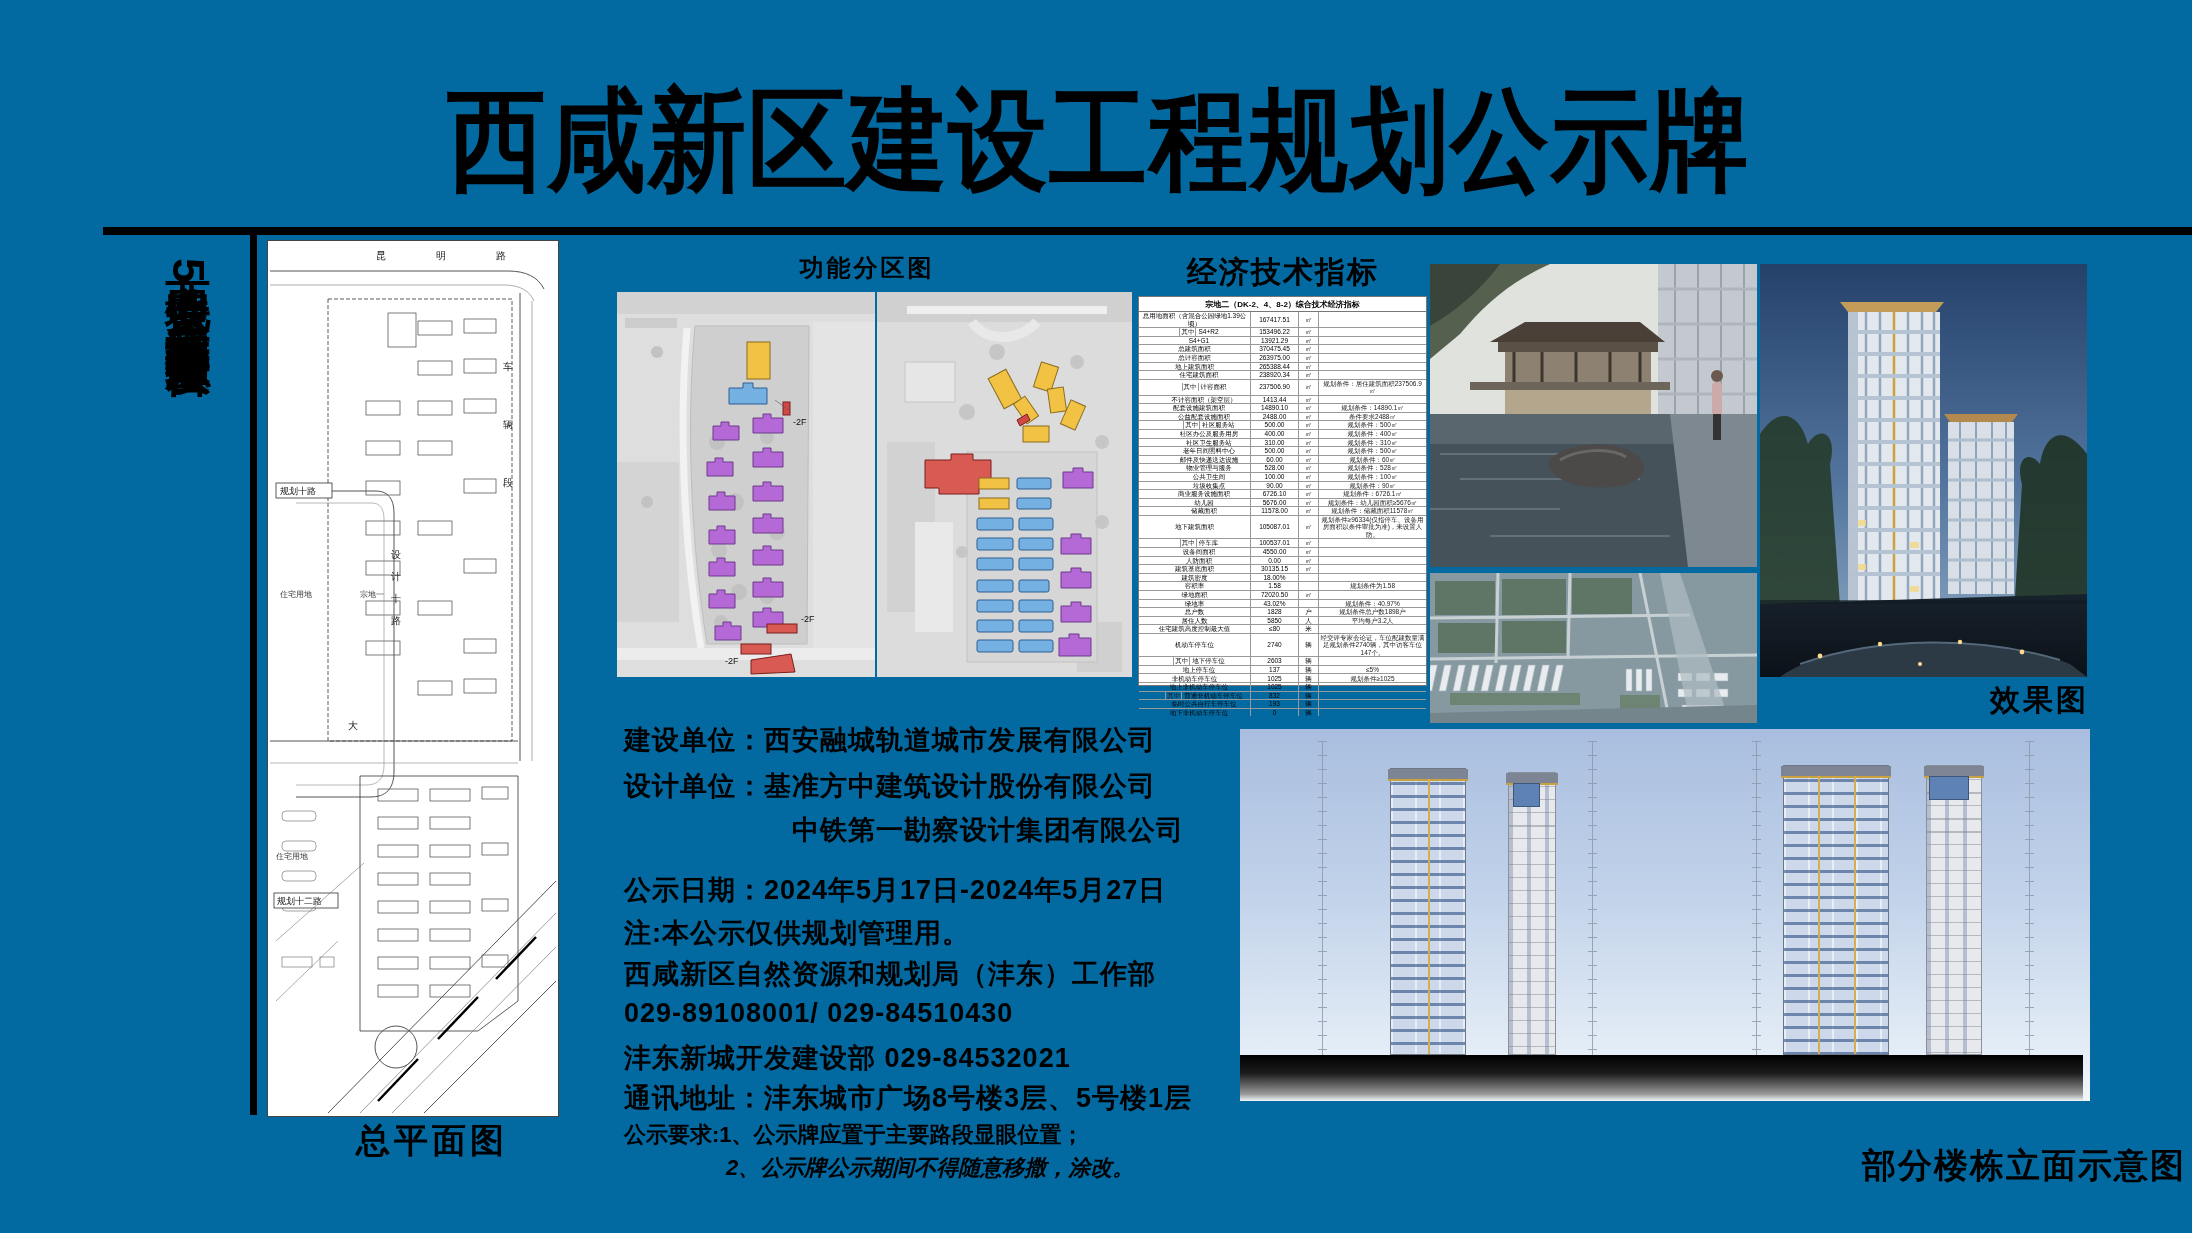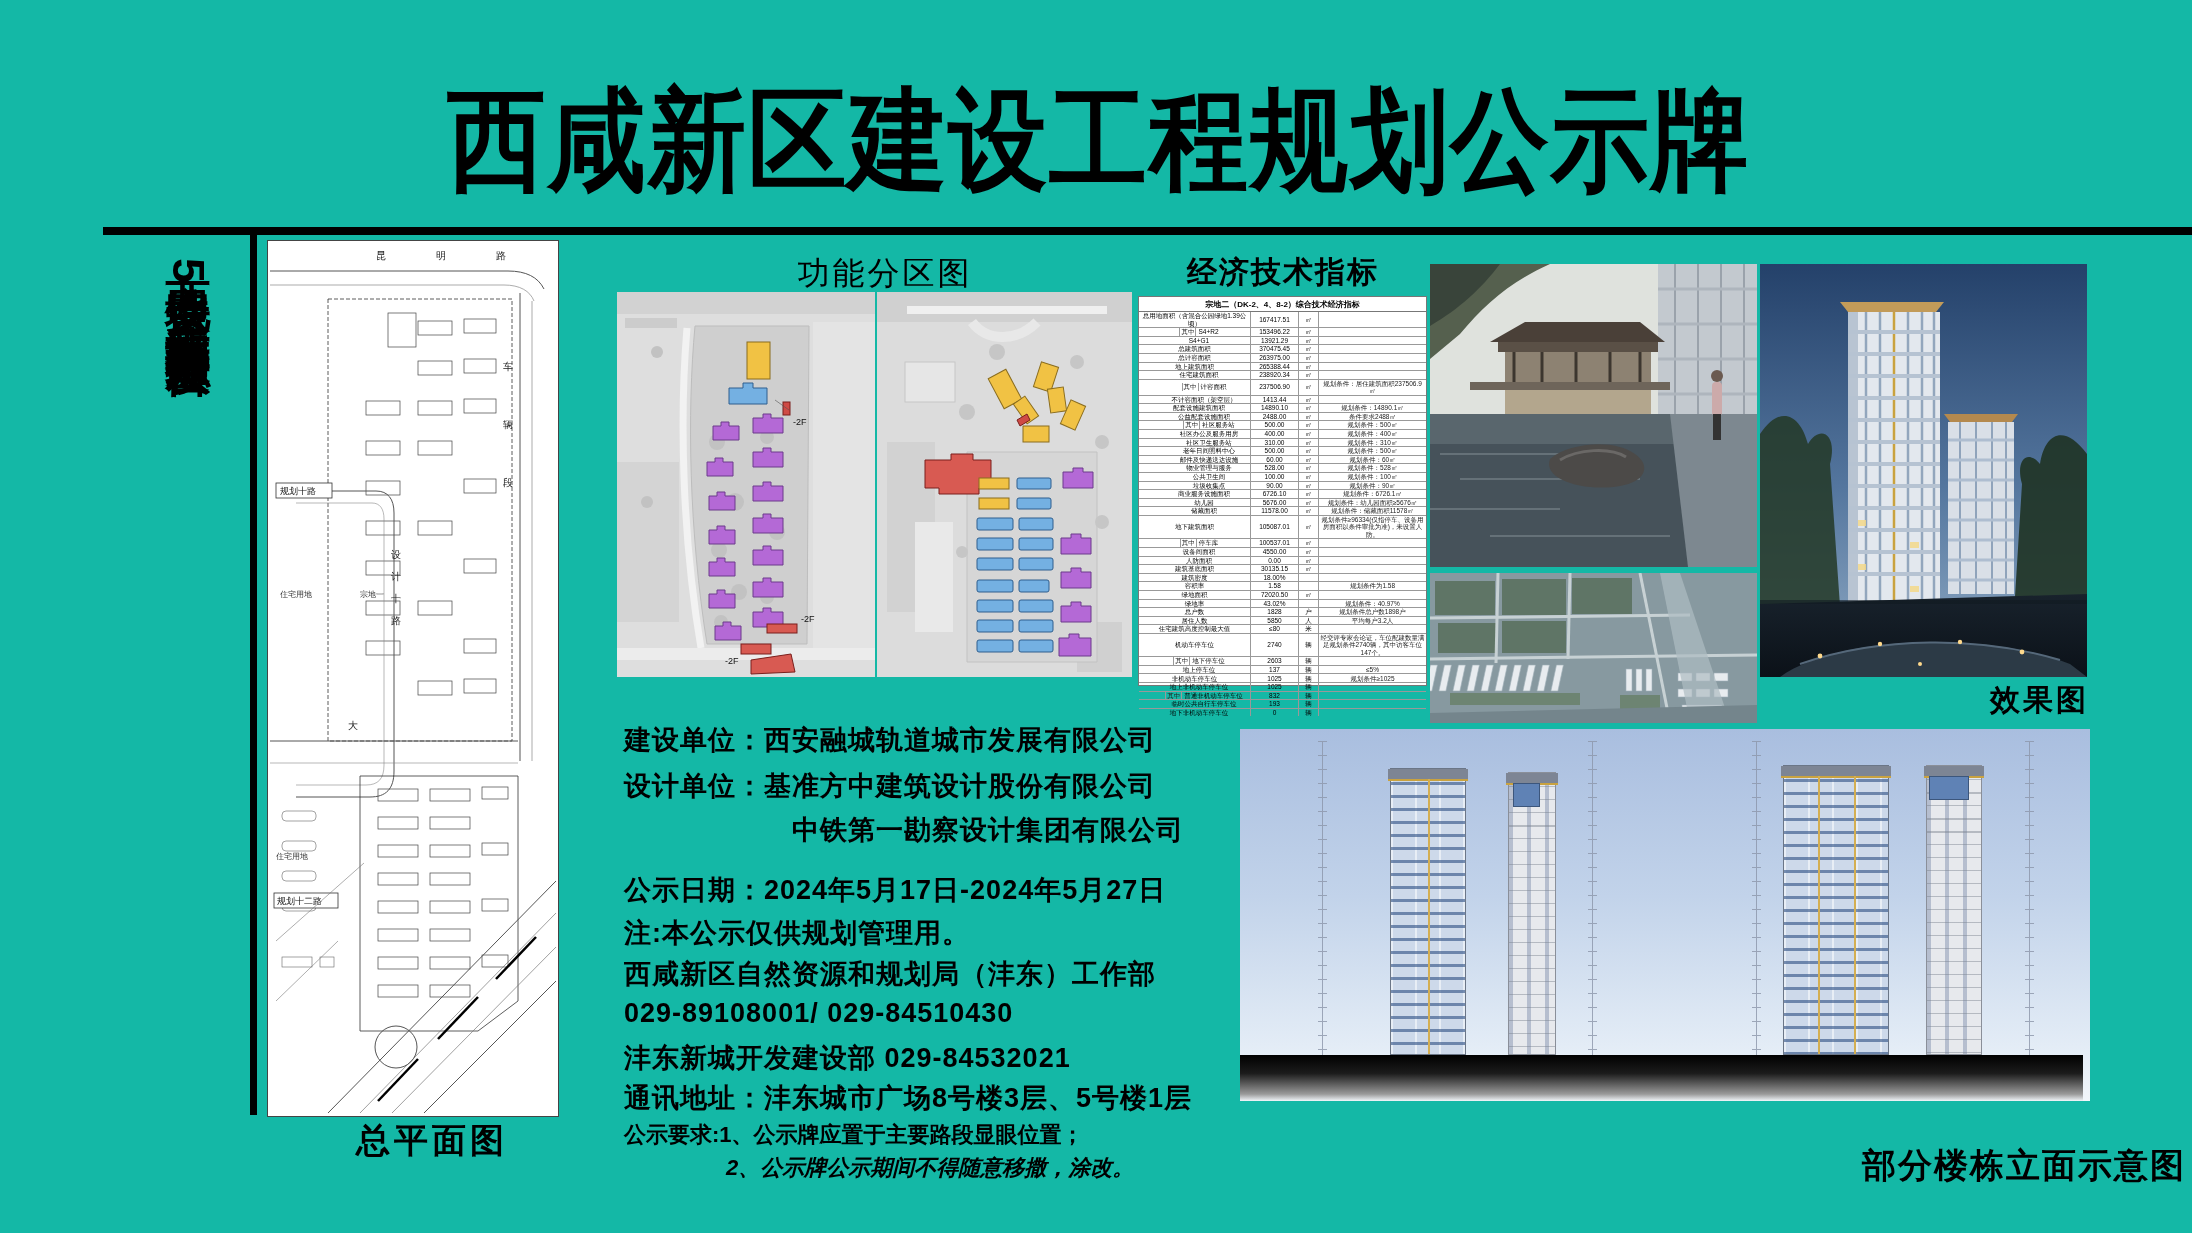--- a/index.html
+++ b/index.html
@@ -1,33 +1,33 @@
 <!DOCTYPE html>
 <html><head>
 <meta charset="utf-8">
 <style>
   html,body{margin:0;padding:0;background:#fff;}
-  #canvas{position:relative;width:2192px;height:1233px;background:#14b8a6;overflow:hidden;
+  #canvas{position:relative;width:2192px;height:1233px;background:#0369a1;overflow:hidden;
           font-family:"Liberation Sans","DejaVu Sans",sans-serif;color:#000;}
   .abs{position:absolute;}
 
   
   #main-title{left:447px;top:82px;font-size:112px;font-weight:900;line-height:1.05;
               white-space:nowrap;transform:scaleX(.88);transform-origin:left center;letter-spacing:2px;}
   #rule-h{left:103px;top:227px;width:2089px;height:8px;background:#000;}
   #rule-v{left:250px;top:231px;width:7px;height:884px;background:#000;}
   #project-title{left:166px;top:246px;height:868px;font-size:45px;font-weight:bold;
                  writing-mode:vertical-rl;text-orientation:mixed;letter-spacing:3px;line-height:1;}
 
   
   #site-plan{left:267px;top:240px;width:290px;height:875px;border:1px solid #444;background:#fff;}
   #site-plan-caption{left:356px;top:1118px;font-size:34px;font-weight:bold;letter-spacing:4px;}
 
   
-  #zoning-caption{left:735px;top:252px;width:300px;text-align:center;font-size:32px;font-weight:normal;letter-spacing:3px;}
+  #zoning-caption{left:717px;top:252px;width:300px;text-align:center;font-size:24px;font-weight:bold;letter-spacing:3px;}
   #zoning-map-1{left:617px;top:292px;width:258px;height:385px;}
   #zoning-map-2{left:877px;top:292px;width:255px;height:385px;}
 
   
   #indicators-caption{left:1138px;top:252px;width:290px;text-align:center;font-size:30px;font-weight:bold;letter-spacing:2px;}
   #indicator-table{left:1138px;top:296px;width:287px;height:388px;border:1px solid #777;background:#fff;
                    display:flex;flex-direction:column;font-size:6.5px;line-height:1.15;}
   #indicator-table .thead{flex:0 0 auto;border-bottom:.5px solid #777;font-size:8px;font-weight:bold;
                    text-align:center;padding:2.5px 0;}
   #indicator-table .tbody{flex:1 1 auto;display:flex;flex-direction:column;}

